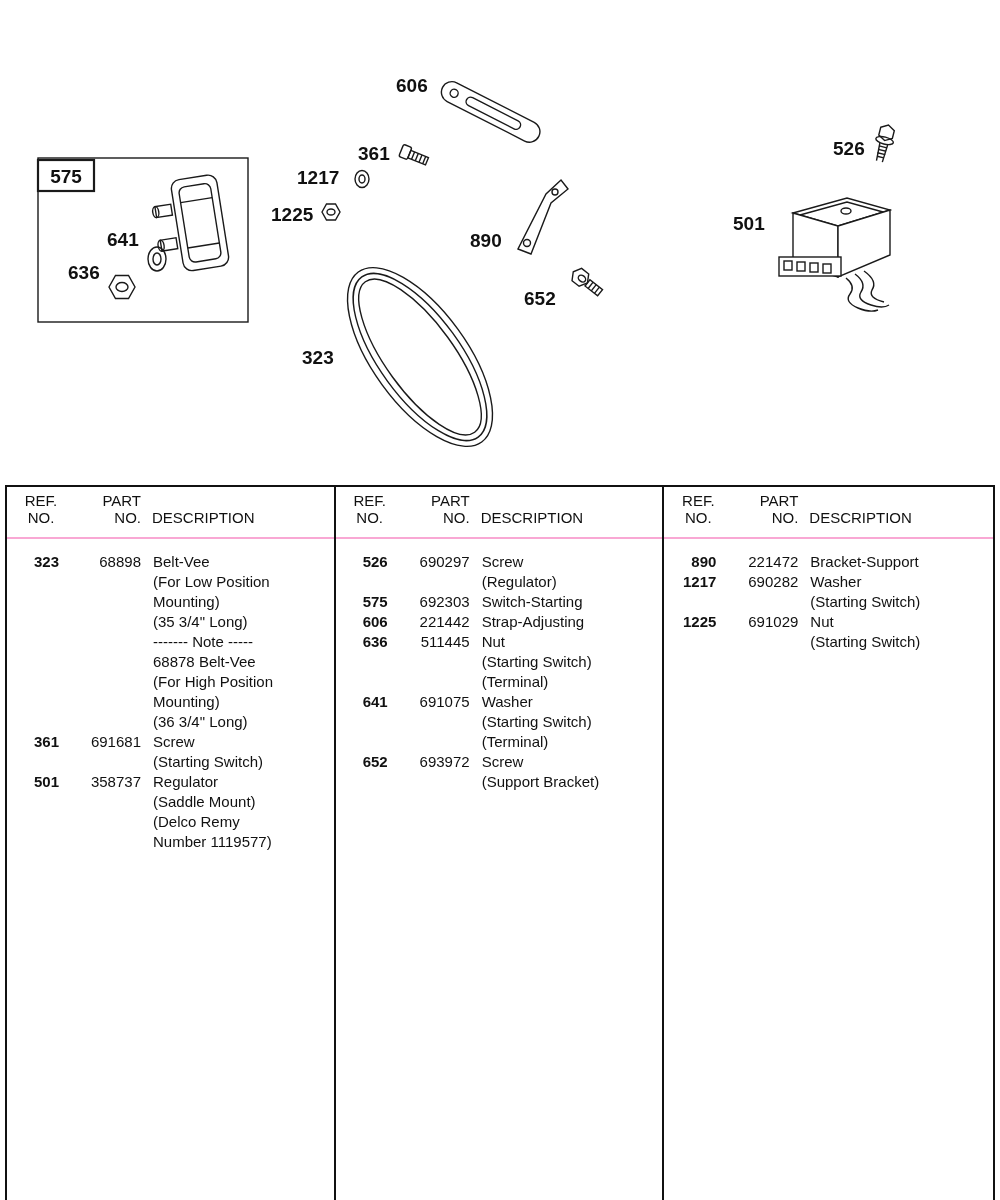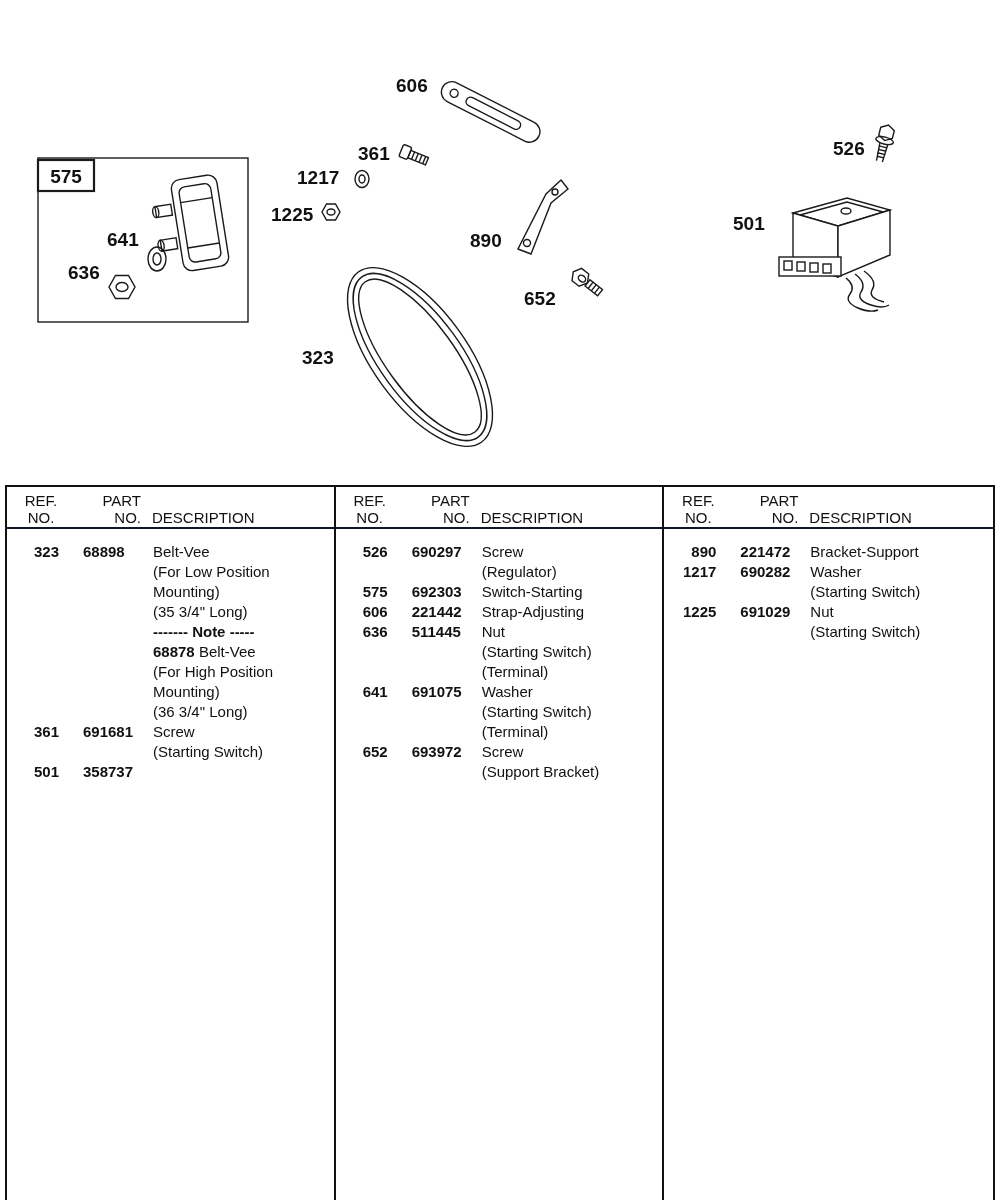--- a/index.html
+++ b/index.html
@@ -22,31 +22,31 @@
     position: absolute; top: 485px; left: 5px; width: 990px; bottom: 0;
     border-top: 2px solid #111;
     border-left: 2px solid #111;
     border-right: 2px solid #111;
     display: grid; grid-template-columns: 1fr 1fr 1fr;
     background: #fff;
   }
   .col { position: relative; border-right: 2px solid #111; }
   .col:last-child { border-right: none; }
 
-  .col-header { position: relative; height: 42px; border-bottom: 2px solid #0f172a; font-size: 15px; }
+  .col-header { position: relative; height: 52px; border-bottom: 2px solid #f9a8d4; font-size: 15px; }
   .h-ref  { position: absolute; left: 10px; top: 5px; width: 48px; text-align: center; line-height: 17px; }
   .h-part { position: absolute; left: 70px; top: 5px; width: 64px; text-align: right; line-height: 17px; }
   .h-desc { position: absolute; left: 145px; right: 6px; top: 22px; text-align: left; line-height: 17px; }
 
   .col-body { padding-top: 13px; font-size: 15px; line-height: 20px; }
   .row { display: flex; align-items: flex-start; }
   .cell-ref  { flex: none; width: 42px; margin-left: 10px; text-align: right; font-weight: bold; }
-  .cell-part { flex: none; width: 58px; margin-left: 24px; font-weight: bold; }
+  .cell-part { flex: none; width: 58px; margin-left: 24px; text-align: right; font-weight: normal; }
   .cell-desc { flex: 1; min-width: 0; margin-left: 12px; }
-  .b { font-weight: bold; }
+  .b { font-weight: normal; }
 </style>
 </head>
 <body>
 
 <div class="page">
 
   <svg class="diagram" width="1000" height="485" viewBox="0 0 1000 485">
     <g fill="none" stroke="#1a1a1a" stroke-width="1.4">
 
       <g>
@@ -192,20 +192,26 @@
             <div class="cell-ref">361</div>
             <div class="cell-part">691681</div>
             <div class="cell-desc">
               <div>Screw</div>
               <div>(Starting Switch)</div>
             </div>
           </div>
           <div class="row">
             <div class="cell-ref">501</div>
             <div class="cell-part">358737</div>
+            <div class="cell-desc">
+              <div>Regulator</div>
+              <div>(Saddle Mount)</div>
+              <div>(Delco Remy</div>
+              <div>Number 1119577)</div>
+            </div>
           </div>
         </div>
     </div>
 
     <div class="col">
       <div class="col-header">
         <div class="h-ref">
           <div>REF.</div>
           <div>NO.</div>
         </div>

